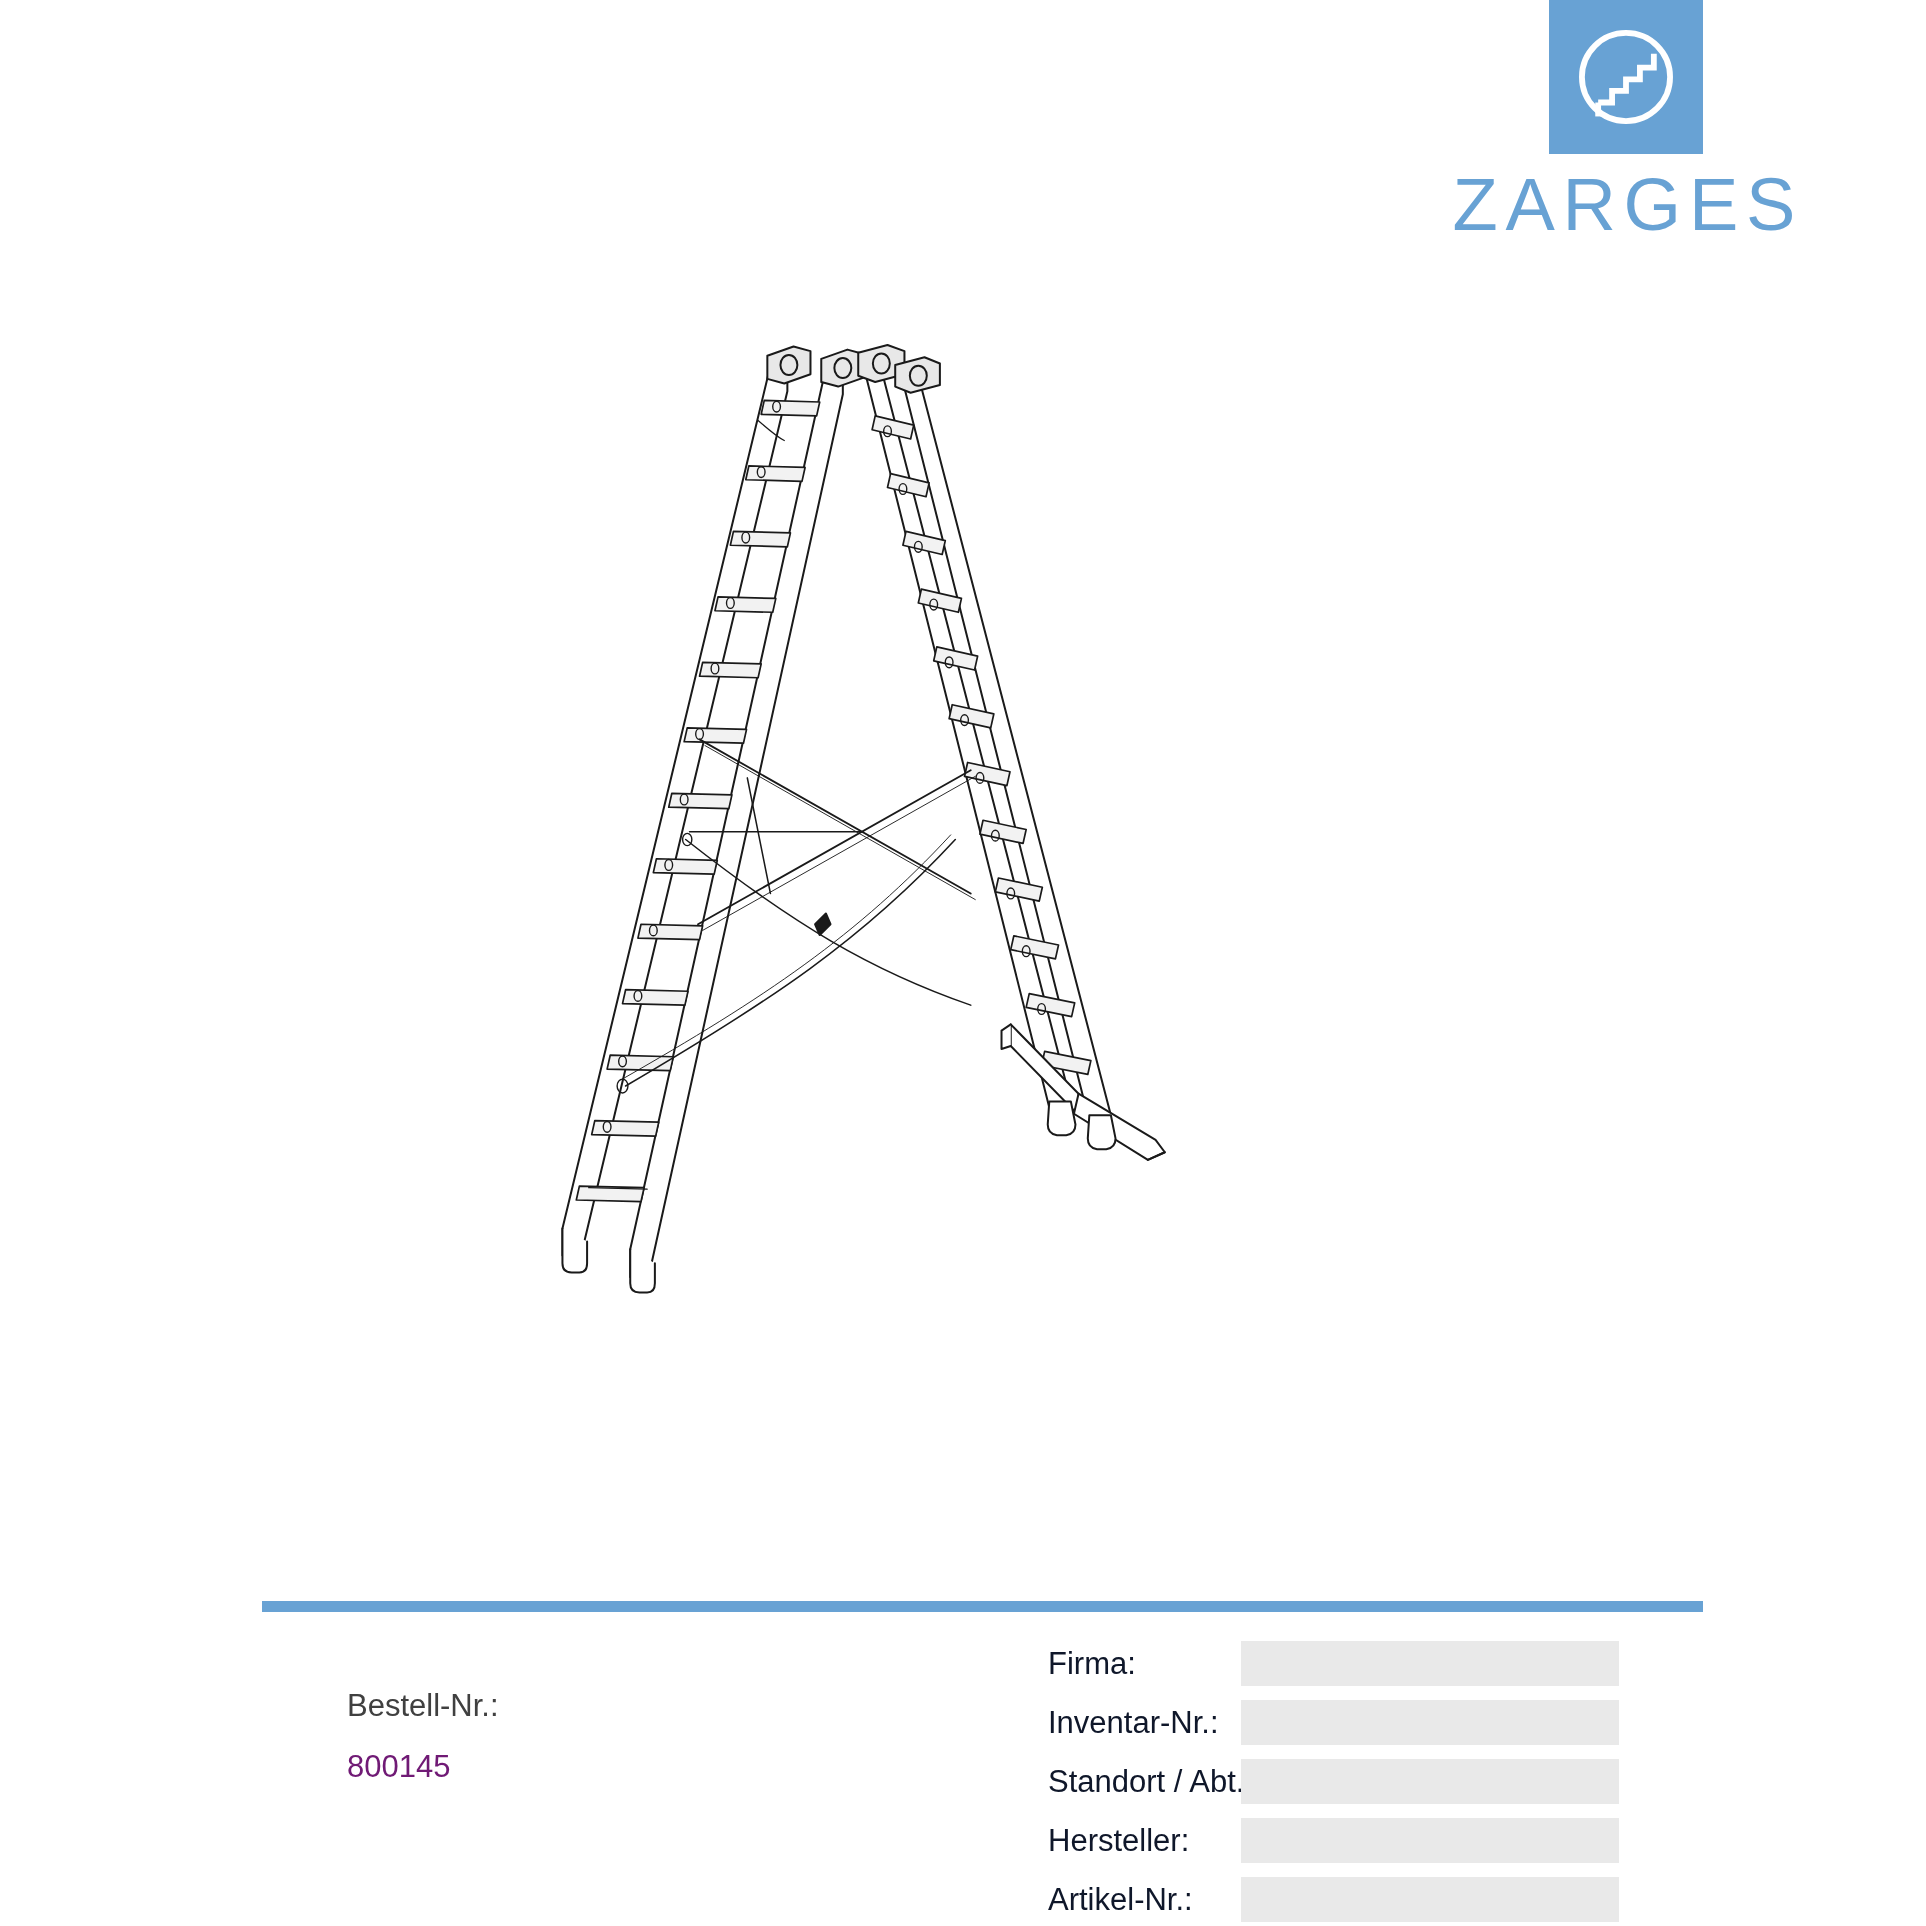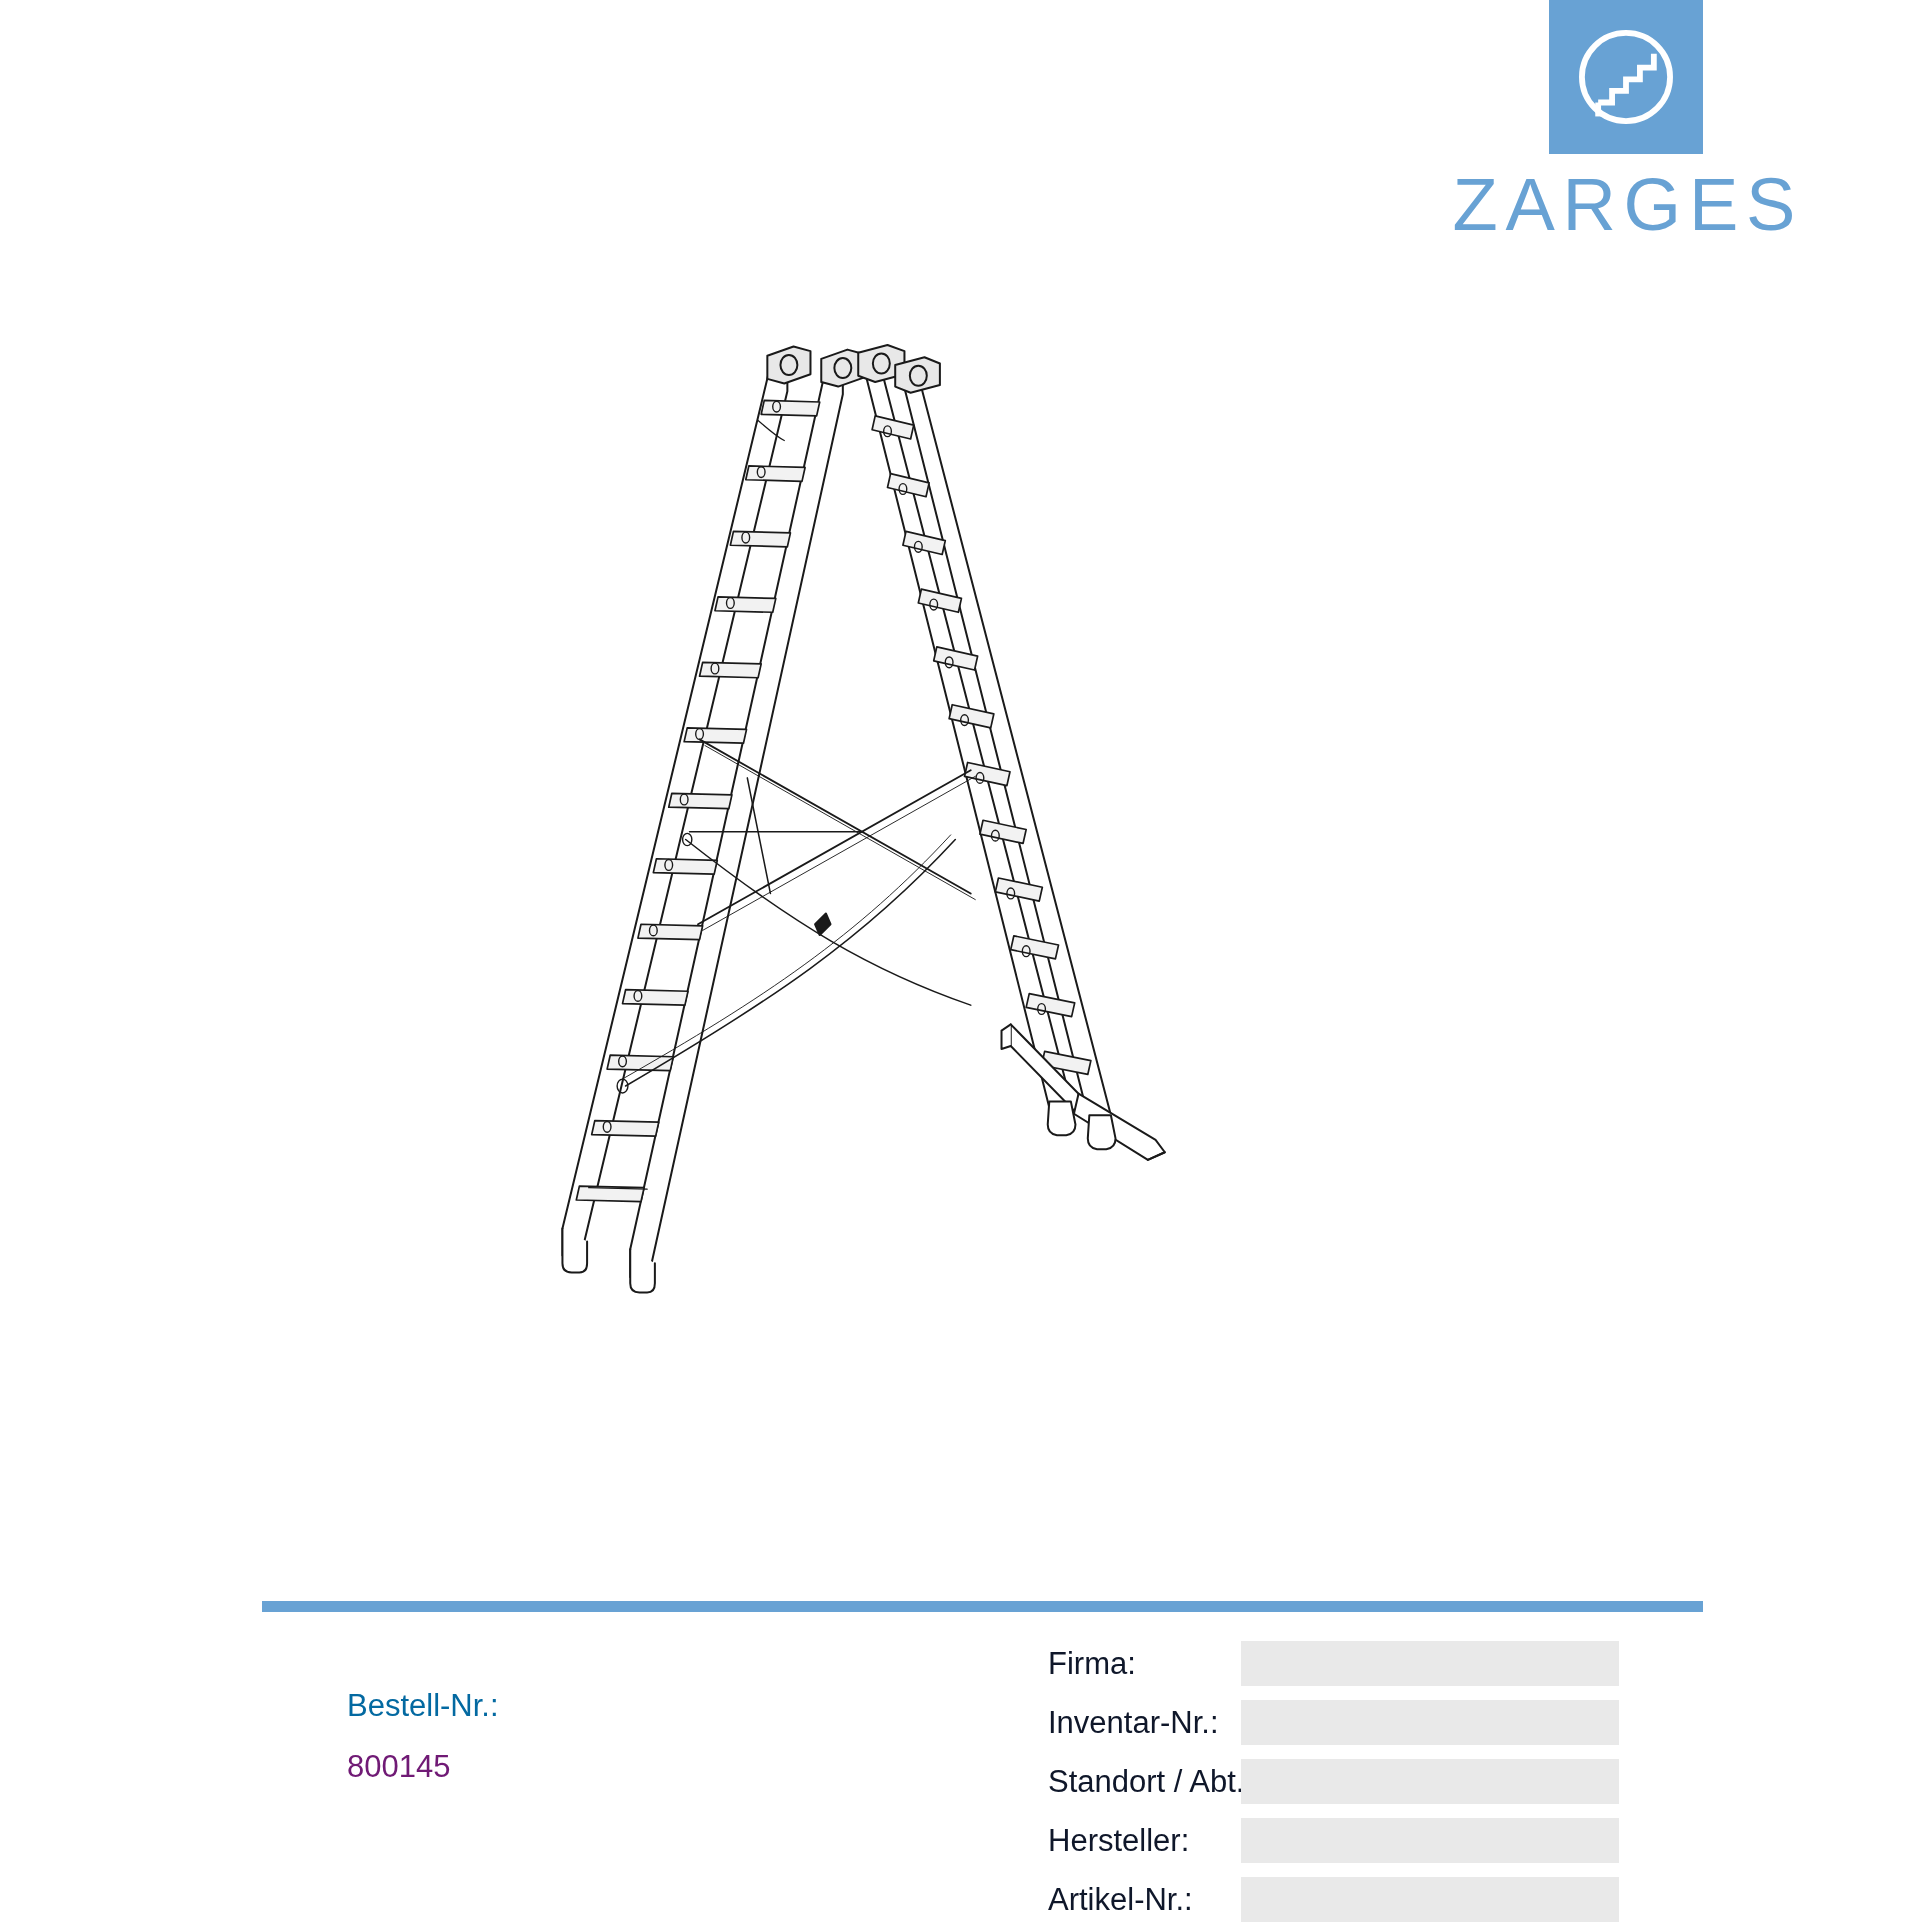--- a/index.html
+++ b/index.html
@@ -81,21 +81,21 @@
     color: #4a90c8;
     font-size: 34px;
     font-weight: bold;
     line-height: 1.35;
     margin: 0;
   }
   .doc-title .line2 { display: block; }
   .order-label {
     margin-top: 42px;
     font-size: 31px;
-    color: #0369a1;
+    color: #404040;
     line-height: 1.5;
   }
   .order-value {
     margin-top: 15.4px;
     font-size: 31px;
     color: #701a75;
     line-height: 1.4;
   }
 
   .footer-right {

